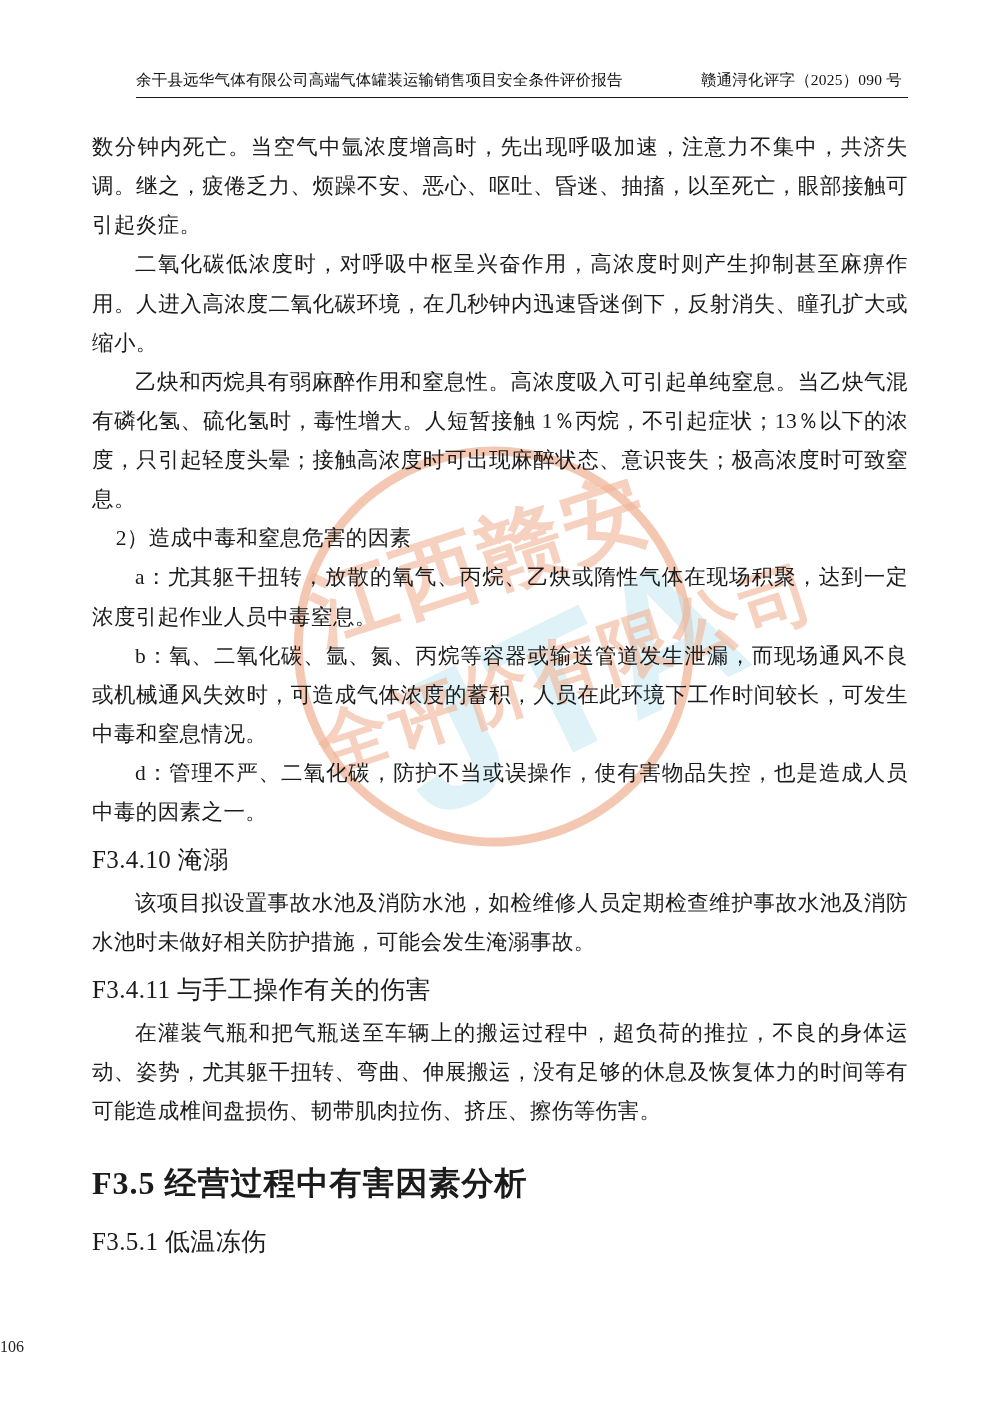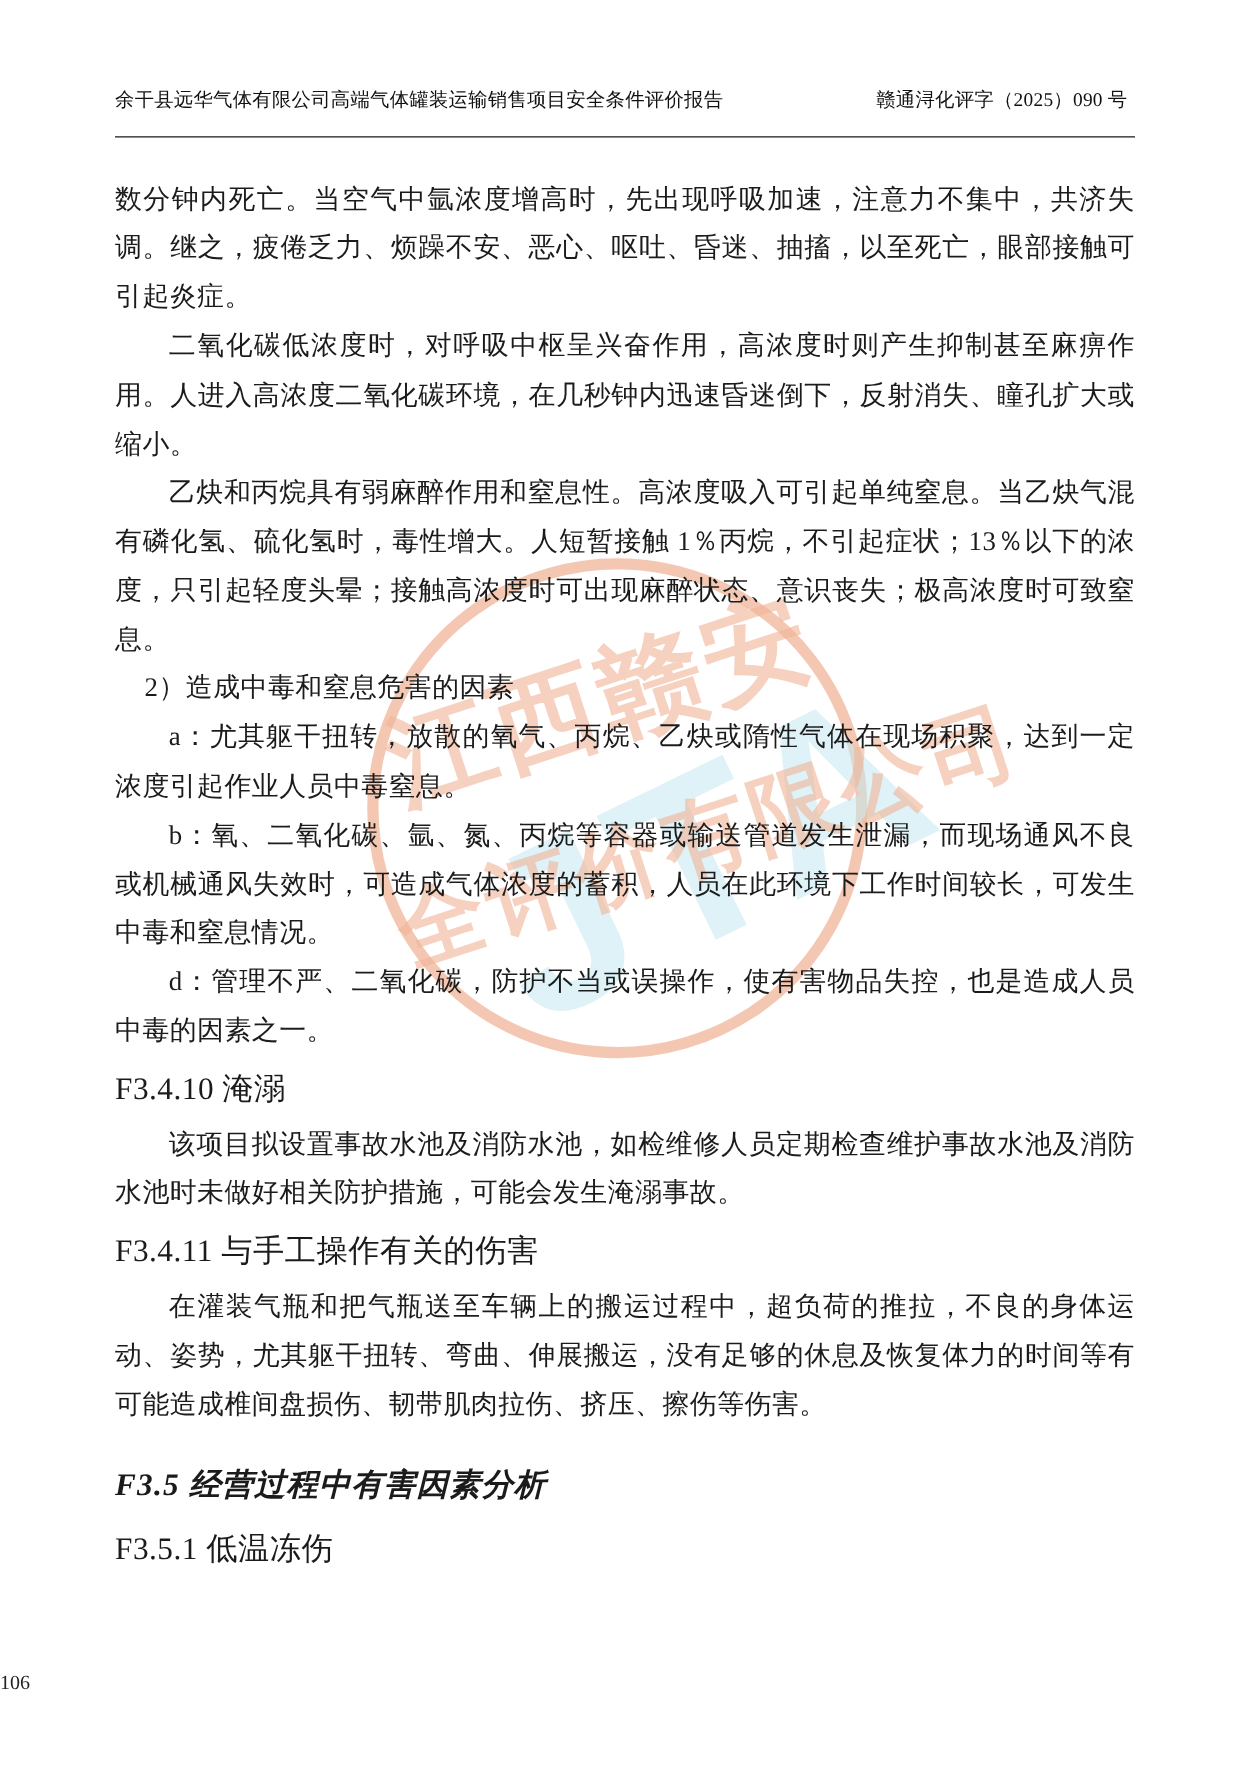--- a/index.html
+++ b/index.html
@@ -24,23 +24,24 @@
   }
 
   
   .header {
     display: flex;
     justify-content: space-between;
     align-items: flex-end;
     font-size: 15.5px;
     letter-spacing: 0.2px;
     color: #111;
-    padding-bottom: 18px;
+    padding-bottom: 6px;
     border-bottom: 1.4px solid #1a1a1a;
     margin-bottom: 30px;
+    margin-left: 44px;
   }
   .header .left { white-space: nowrap; }
   .header .right { white-space: nowrap; padding-right: 6px;}
 
   
   .content {
     position: relative;
     z-index: 2;
     font-size: 21.5px;
     line-height: 1.82;
@@ -49,27 +50,26 @@
     letter-spacing: 0.4px;
   }
   p {
     margin: 0 0 0 0;
   }
   .indent2 { text-indent: 2em; }
   .indent1 { text-indent: 1.1em; }
   .noindent { text-indent: 0; }
 
   .h-major {
-    font-size: 25px;
+    font-size: 32px;
     font-weight: 700;
     line-height: 1.9;
     margin-top: 22px;
     margin-bottom: 2px;
     letter-spacing: 1px;
-    font-style: italic;
   }
   .h-minor {
     font-size: 25px;
     line-height: 1.9;
     margin-top: 4px;
   }
 
   
   .page-number {
     position: absolute;

